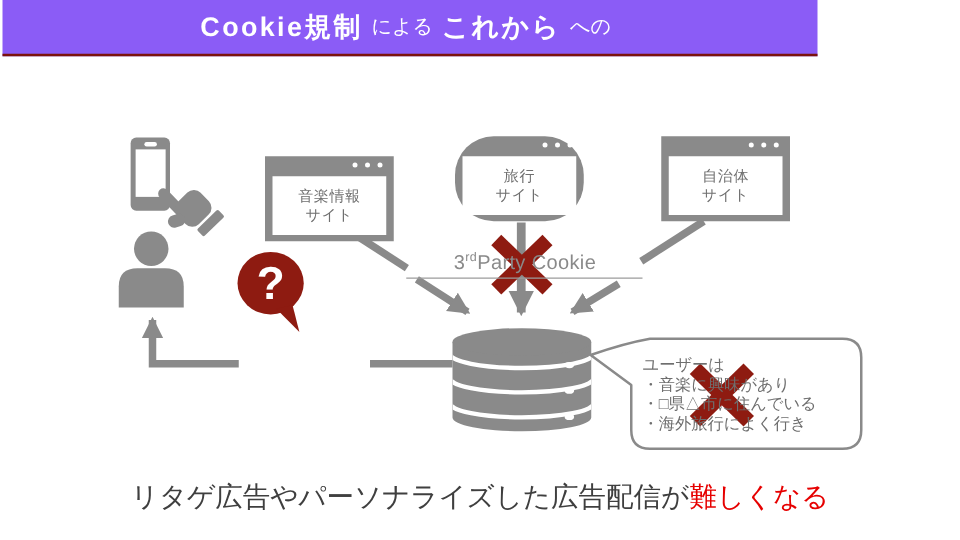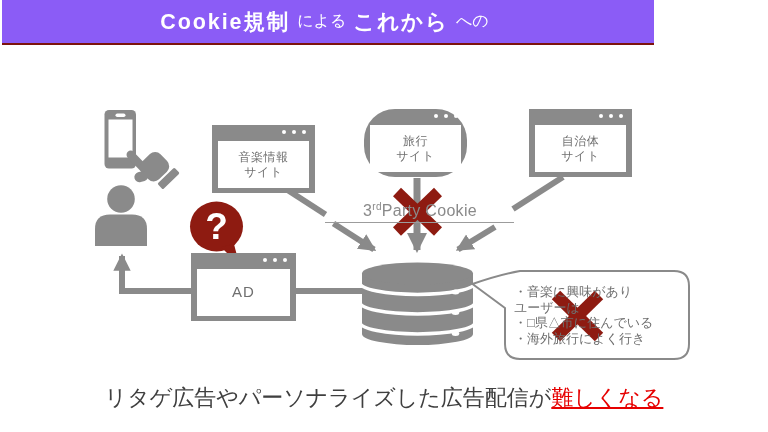--- a/index.html
+++ b/index.html
@@ -39,21 +39,21 @@
   
   .qmark{position:absolute;left:196px;top:203px;width:41px;height:47px;color:#fff;
          font-size:37px;font-weight:700;text-align:center;line-height:47px;}
 
   
   .bubble-text{position:absolute;left:514px;top:284px;font-size:13px;line-height:15.6px;color:#6e6e6e;}
 
   
   .caption{position:absolute;left:0;top:383px;width:768px;text-align:center;
            font-size:22px;font-weight:500;color:#3f3f3f;}
-  .caption .hl{color:#e60000;text-decoration:underline;}
+  .caption .hl{color:#e60000;}
 
   
   .diagram-svg{position:absolute;left:0;top:0;width:768px;height:432px;}
 </style>
 </head>
 <body>
 
 <div class="slide">
 
   <header class="banner">
@@ -168,39 +168,29 @@
         <i></i>
         <i></i>
         <i></i>
       </span>
     <div class="content">
         <div class="wlabel">自治体
 サイト</div>
       </div>
   </div>
 
-  <div class="bwin" id="win-ad">
-    <span class="dots">
-        <i></i>
-        <i></i>
-        <i></i>
-      </span>
-    <div class="content">
-        <div class="wlabel">AD</div>
-      </div>
-  </div>
 
   <div class="cookie-label"><span>3</span><sup>rd</sup><span class="rest">Party Cookie</span></div>
   <div class="cookie-underline"></div>
 
   <div class="qmark">?</div>
 
   <div class="bubble-text">
+    <div>ユーザーは</div>
     <div>・音楽に興味があり</div>
-    <div>ユーザーは</div>
     <div>・□県△市に住んでいる</div>
     <div>・海外旅行によく行き</div>
   </div>
 
   <footer class="caption">
     <span>リタゲ広告やパーソナライズした広告配信が</span><span class="hl">難しくなる</span>
   </footer>
 
 </div>
 

